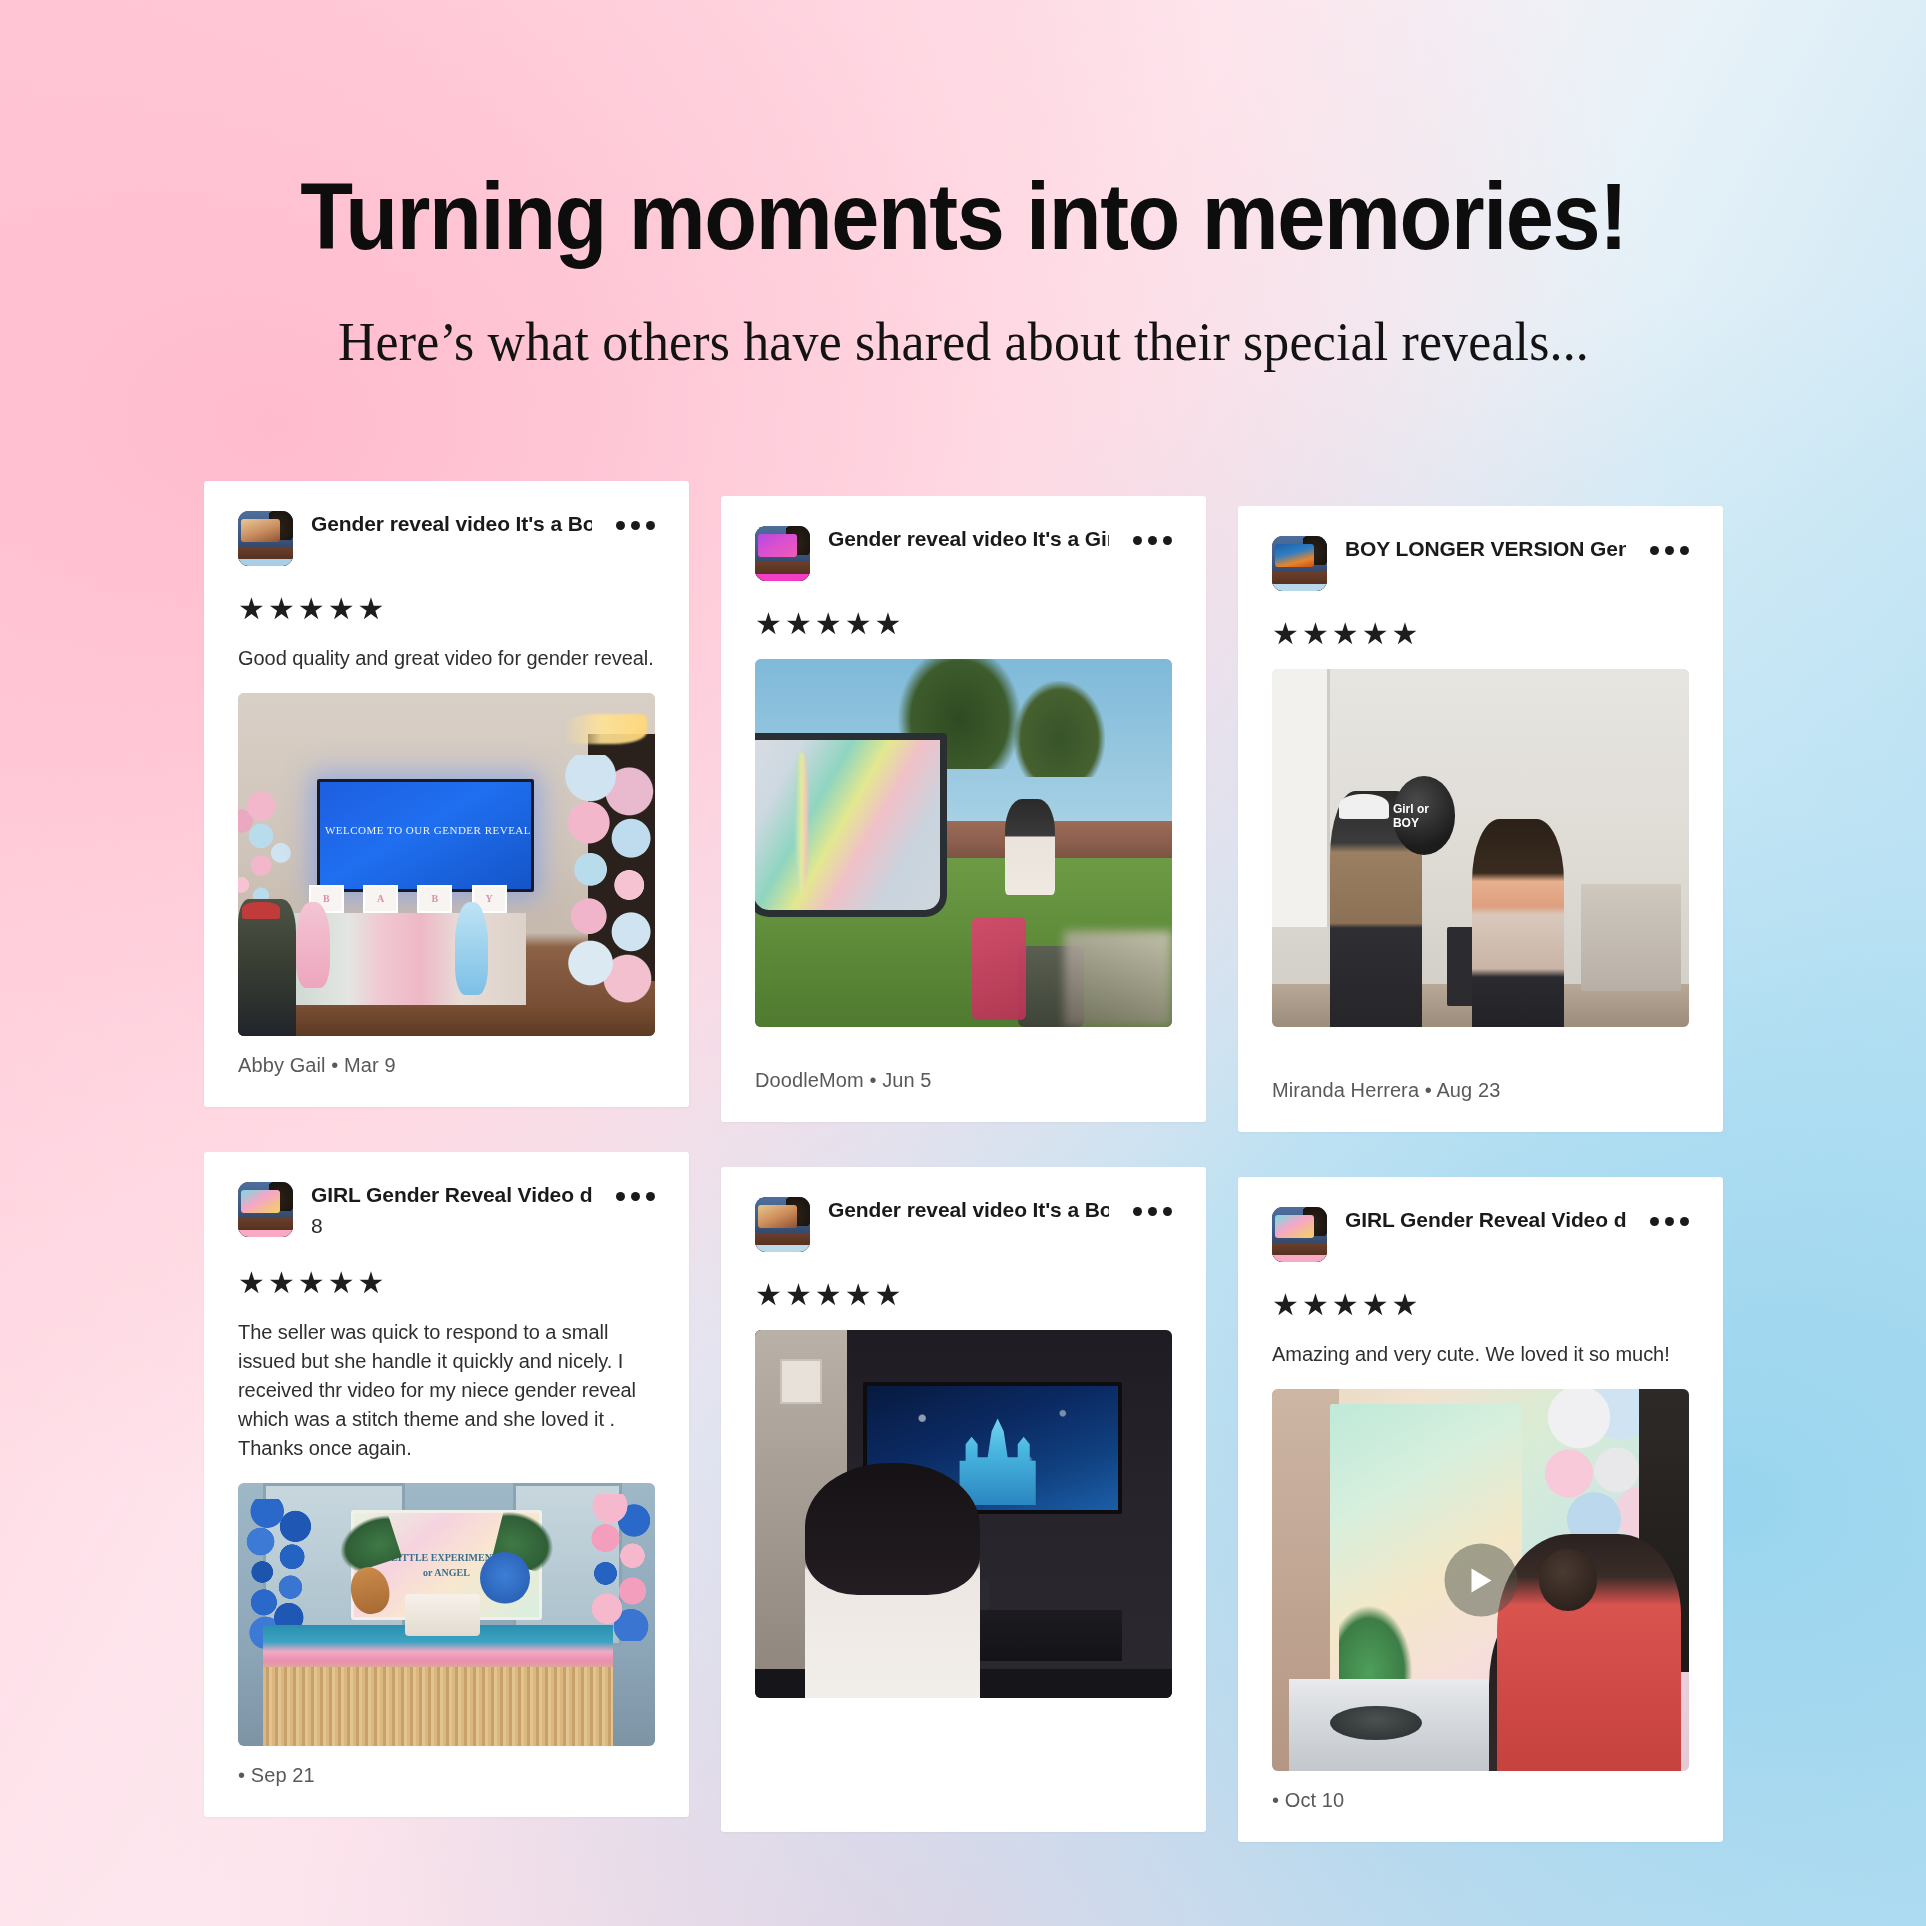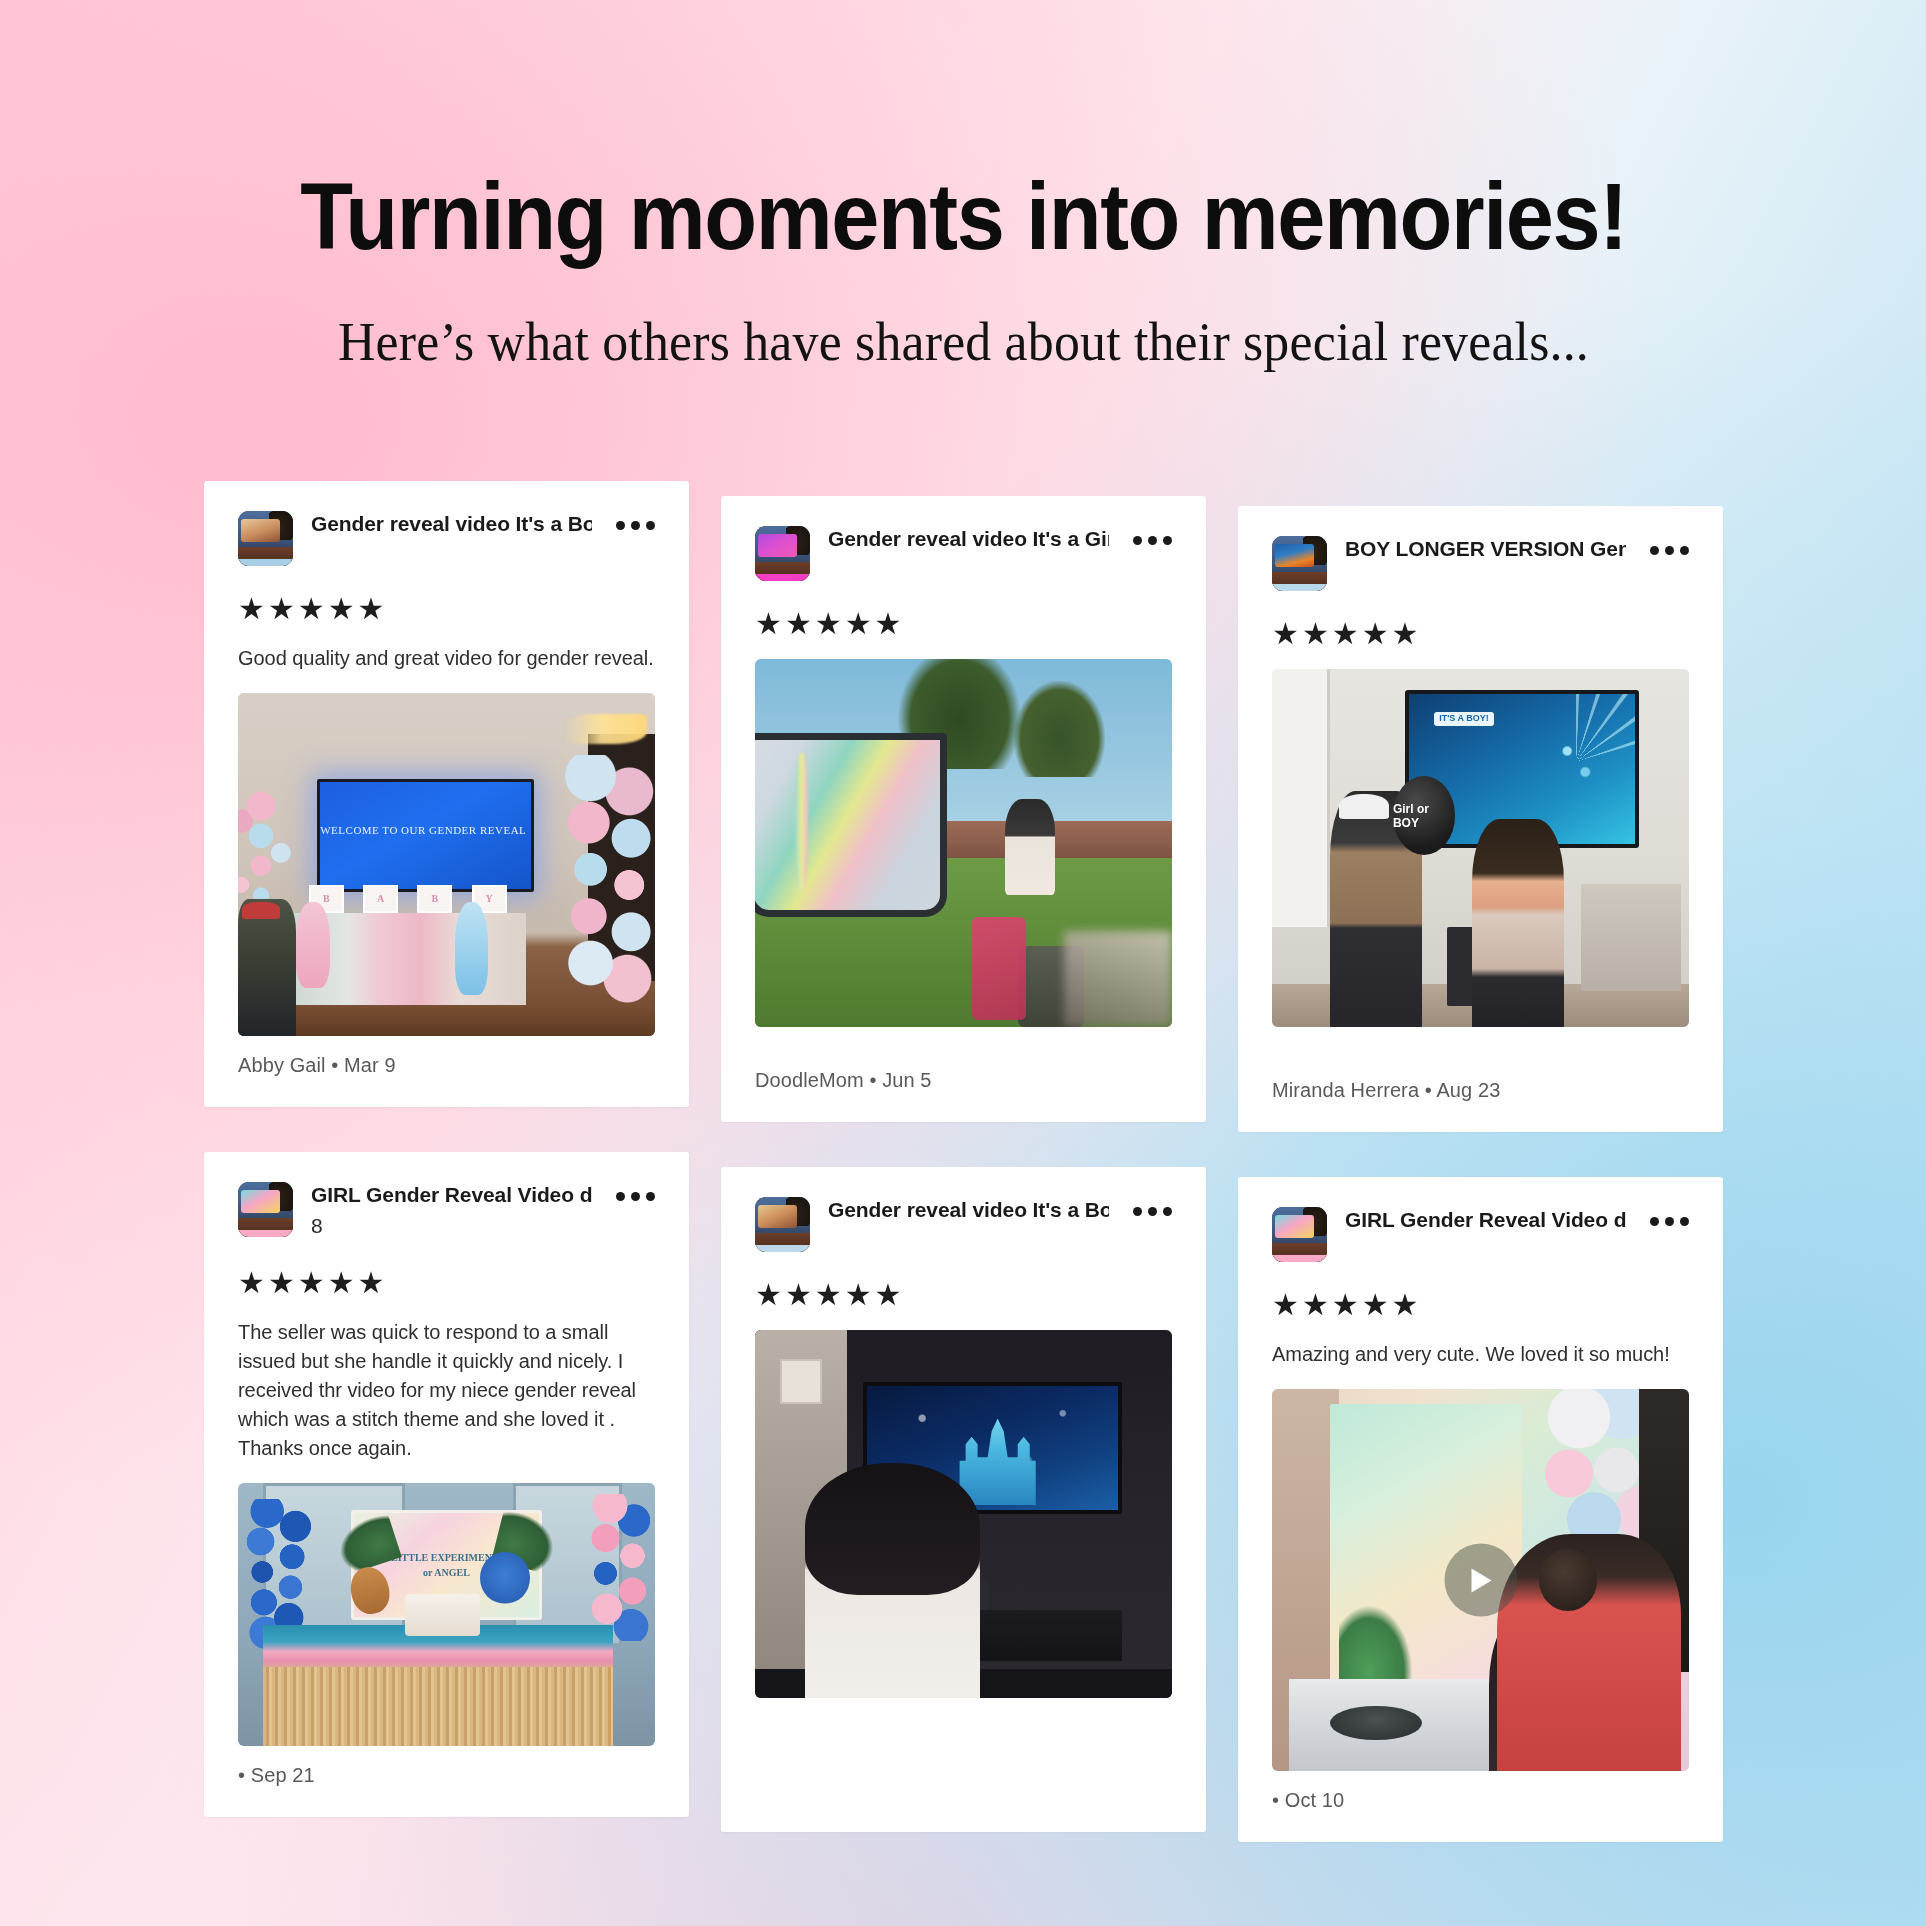--- a/index.html
+++ b/index.html
@@ -226,21 +226,21 @@
   
   .ph1-wall { position:absolute; inset:0; background:linear-gradient(#d8cfc6 0%, #cfc4b9 48%, #c6b9ad 70%, #8b6246 74%, #6e442c 100%); }
   .ph1-dark { position:absolute; right:0; top:12%; width:16%; height:72%; background:#2a211c; }
   .ph1-neon { position:absolute; right:2%; top:6%; width:20%; height:9%;
     background:linear-gradient(90deg,rgba(255,233,170,0) 0%,rgba(255,226,150,.9) 45%,rgba(255,215,120,.95) 100%);
     border-radius:40% 10% 40% 10%; filter:blur(1px); }
   .ph1-tv { position:absolute; left:19%; top:25%; width:52%; height:33%;
     background:linear-gradient(150deg,#1d5fe0 0%,#1f6ff0 45%,#1554c8 100%);
     border:3px solid #1a1a22; border-radius:2px;
     box-shadow:0 0 26px 6px rgba(90,140,255,.5); }
-  .ph1-tvtext { position:absolute; left:0; right:0; top:38%; text-align:left;
+  .ph1-tvtext { position:absolute; left:0; right:0; top:38%; text-align:right;
     color:#eaf2ff; font-size:11px; line-height:1.5; font-family:"Liberation Serif",serif; letter-spacing:0.5px; }
   .ph1-table { position:absolute; left:13%; bottom:9%; width:56%; height:27%;
     background:linear-gradient(90deg,#cfd8d2 0%,#e3e6e2 24%,#f0c8d2 38%,#eeb8c6 55%,#e8dcd6 72%,#ddd2ca 100%); }
   .ph1-floor { position:absolute; left:0; bottom:0; width:100%; height:9%; background:linear-gradient(#7a4f33,#5c3a24); }
   .ph1-box { position:absolute; bottom:36%; width:8.4%; height:8%; background:#f7f4f2; border:2px solid #fff;
     display:flex; align-items:center; justify-content:center; color:#d98fae; font-size:10px; font-weight:700;
     font-family:"Liberation Serif",serif; }
   .ph1-balloonL { position:absolute; left:-2%; top:28%; width:15%; height:62%;
     background:
       radial-gradient(circle at 50% 8%,#f3b7cb 0 7%,rgba(0,0,0,0) 7.5%),
@@ -547,24 +547,20 @@
         <div class="dots">
             <i></i>
             <i></i>
             <i></i>
           </div>
       </div>
       <div class="stars">★★★★★</div>
       <div class="photo p3">
         <span class="ph3-wall"></span>
           <span class="ph3-door"></span>
-        <div class="ph3-tv">
-            <span class="ph3-fw"></span>
-          <div class="ph3-badge">IT'S A BOY!</div>
-        </div>
         <span class="ph3-floor"></span>
           <span class="ph3-cab"></span>
           <span class="ph3-spk"></span>
         <span class="ph3-man"></span>
           <span class="ph3-cap"></span>
         <div class="ph3-balloon">
             <span class="ph3-bt">Girl or BOY</span>
           </div>
         <span class="ph3-woman"></span>
       </div>

